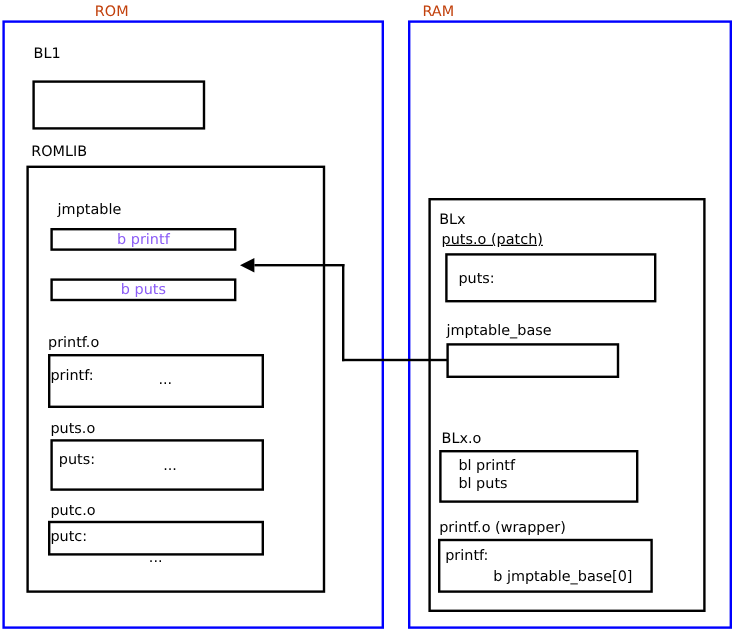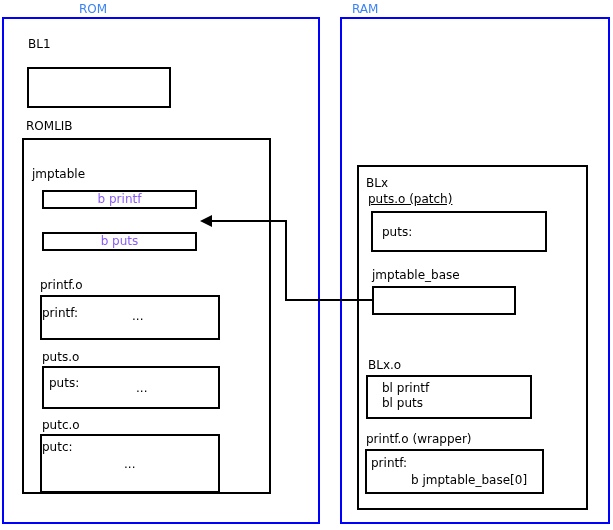--- a/index.html
+++ b/index.html
@@ -19,21 +19,21 @@
   
   .abs { position: absolute; box-sizing: border-box; }
 
   
   .region {
     border: 2px solid #0000ff;
     background: #ffffff;
   }
   .region-label {
     font-size: 12px;
-    color: #3b82f6;
+    color: #c2410c;
     line-height: 14px;
     white-space: nowrap;
   }
 
   
   .block {
     border: 2px solid #000000;
     background: #ffffff;
   }
 
@@ -93,21 +93,21 @@
   <div class="abs region" style="left:2px; top:17px; width:318px; height:507px;"></div>
 
   <div class="abs label" style="left:28px; top:37px;">BL1</div>
   <div class="abs block" style="left:27px; top:67px; width:144px; height:41px;">
     <div class="code" style="padding:4px 6px;"></div>
   </div>
 
   <div class="abs label" style="left:26px; top:119px;">ROMLIB</div>
   <div class="abs block" style="left:22px; top:138px; width:249px; height:356px;"></div>
 
-  <div class="abs label" style="left:32px; top:167px;">jmptable</div>
+  <div class="abs label" style="left:48px; top:167px;">jmptable</div>
   <div class="abs jmprow" style="left:42px; top:190px; width:155px; height:19px;">
     <span class="centered-code">b printf</span>
   </div>
   <div class="abs jmprow" style="left:42px; top:232px; width:155px; height:19px;">
     <span class="centered-code">b puts</span>
   </div>
 
   <div class="abs label" style="left:40px; top:278px;">printf.o</div>
   <div class="abs block" style="left:40px; top:295px; width:180px; height:45px;">
     <div style="position:relative; width:100%; height:100%;">
@@ -118,21 +118,21 @@
 
   <div class="abs label" style="left:42px; top:350px;">puts.o</div>
   <div class="abs block" style="left:42px; top:366px; width:178px; height:43px;">
     <div style="position:relative; width:100%; height:100%;">
       <span class="abs code" style="left:5px; top:8px;">puts:</span>
       <span class="abs code" style="left:92px; top:13px;">...</span>
     </div>
   </div>
 
   <div class="abs label" style="left:42px; top:418px;">putc.o</div>
-  <div class="abs block" style="left:40px; top:434px; width:180px; height:59px;">
+  <div class="abs block" style="left:40px; top:434px; width:180px; height:29px;">
     <div style="position:relative; width:100%; height:100%;">
       <span class="abs code" style="left:0px; top:4px;">putc:</span>
       <span class="abs code" style="left:82px; top:21px;">...</span>
     </div>
   </div>
 
   <div class="abs region-label" style="left:352px; top:2px;">RAM</div>
   <div class="abs region" style="left:340px; top:17px; width:270px; height:507px;"></div>
 
   <div class="abs block" style="left:357px; top:165px; width:231px; height:345px;"></div>

